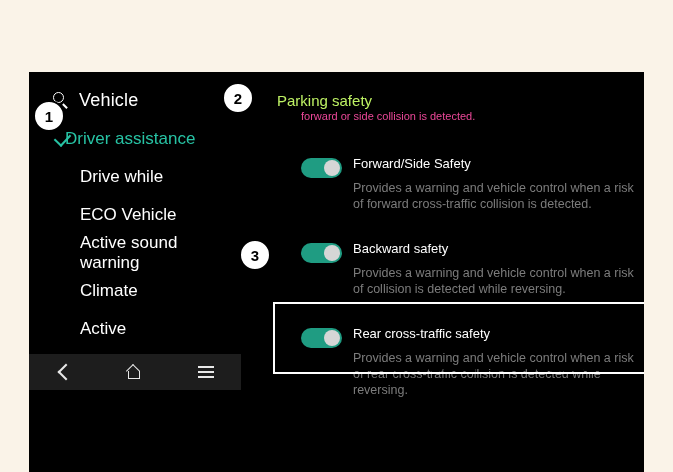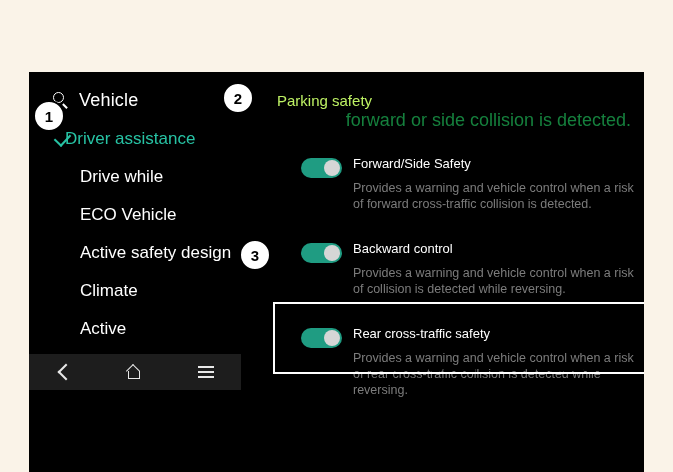--- a/index.html
+++ b/index.html
@@ -136,24 +136,23 @@
     position: absolute;
     left: 0;
     top: 38px;
     width: 403px;
   }
 
   .faded-row {
     position: absolute;
     left: 60px;
     top: 0px;
-    color: #15803d;
-    font-size: 18px;
+    color: #ec4899;
+    font-size: 11px;
     width: 330px;
-    text-align: right;
   }
 
   .setting {
     position: absolute;
     left: 0;
     width: 403px;
   }
   .setting .toggle {
     position: absolute;
     left: 60px;
@@ -309,21 +308,21 @@
         <span class="check"></span>
         <span>Driver assistance</span>
       </div>
       <div class="menu-item">
         <span>Drive while</span>
       </div>
       <div class="menu-item">
         <span>ECO Vehicle</span>
       </div>
       <div class="menu-item">
-        <span>Active safety design</span>
+        <span>Active sound warning</span>
       </div>
       <div class="menu-item">
         <span>Climate</span>
       </div>
       <div class="menu-item">
         <span>Active</span>
       </div>
     </div>
 
     <div id="bottom-bar">
@@ -355,21 +354,21 @@
             <div class="knob"></div>
           </div>
         <div class="s-label">Forward/Side Safety</div>
         <div class="s-desc">Provides a warning and vehicle control when a risk of forward cross-traffic collision is detected.</div>
       </div>
 
       <div class="setting" style="top:131px;">
         <div class="toggle">
             <div class="knob"></div>
           </div>
-        <div class="s-label">Backward control</div>
+        <div class="s-label">Backward safety</div>
         <div class="s-desc">Provides a warning and vehicle control when a risk of collision is detected while reversing.</div>
       </div>
 
       <div class="setting" style="top:216px;">
         <div class="toggle">
             <div class="knob"></div>
           </div>
         <div class="s-label">Rear cross-traffic safety</div>
         <div class="s-desc">Provides a warning and vehicle control when a risk of rear cross-traffic collision is detected while reversing.</div>
       </div>

